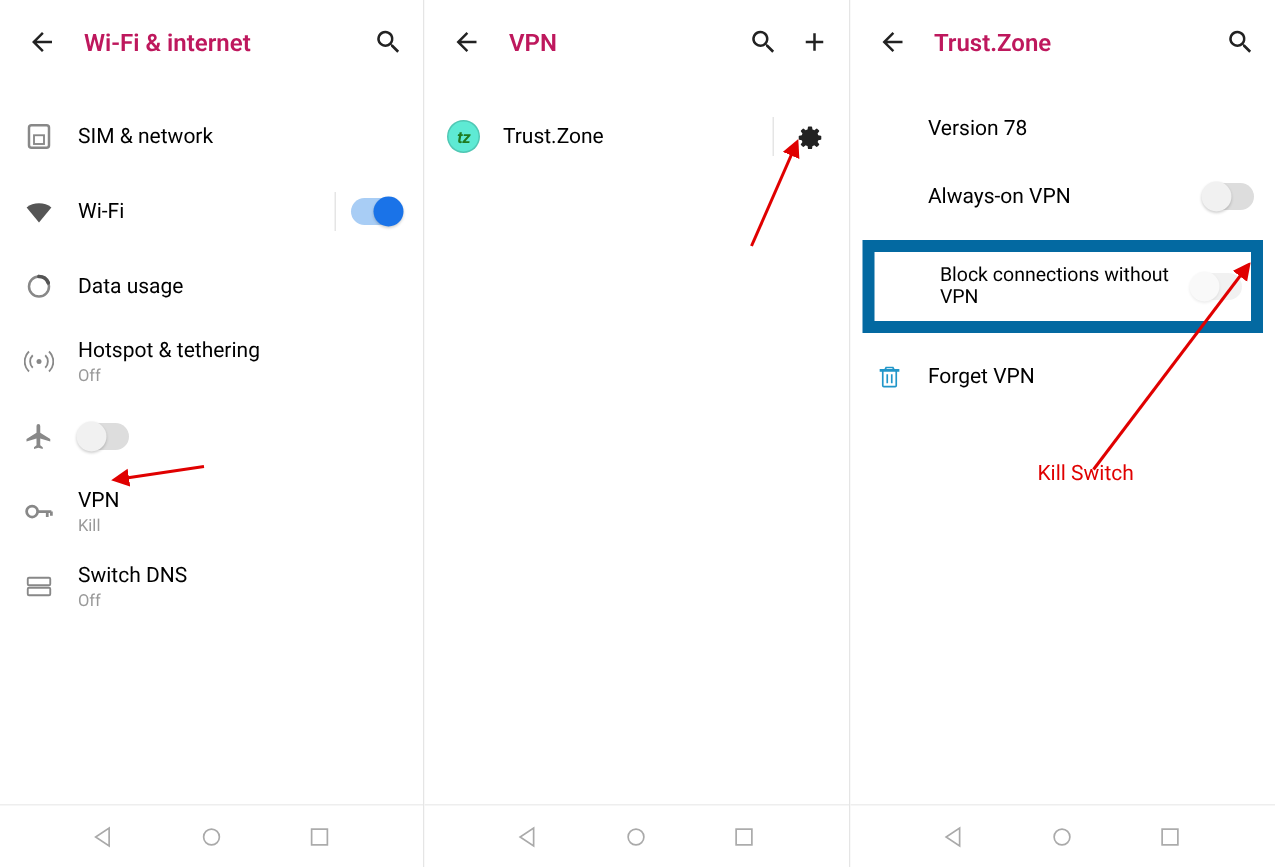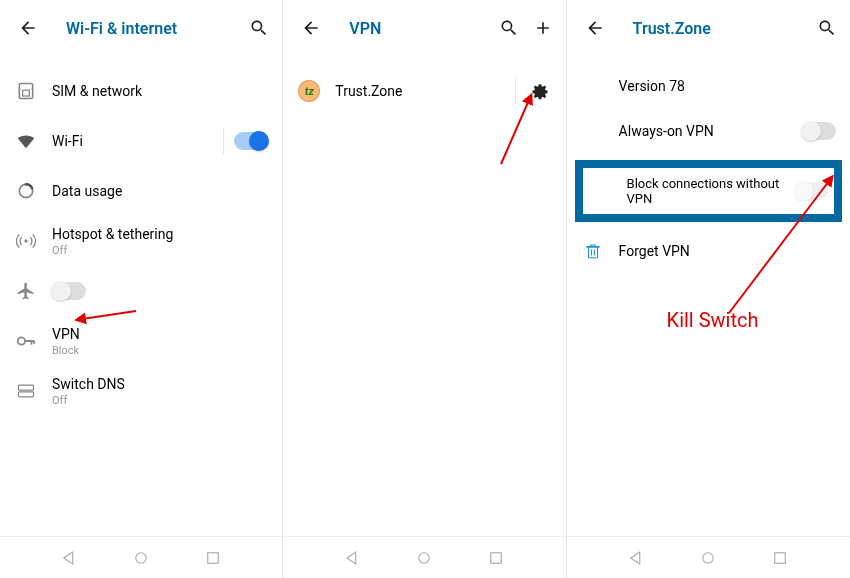--- a/index.html
+++ b/index.html
@@ -36,22 +36,22 @@
     width: 28px;
     height: 28px;
     display: flex;
     align-items: center;
     justify-content: center;
     cursor: pointer;
   }
   .header-title {
     font-weight: 600;
     font-size: 16px;
-    margin-left: 24px;
-    color: #0369a1;
+    margin-left: 14px;
+    color: #be185d;
     flex: 1;
   }
   .header-icon {
     width: 34px;
     height: 34px;
     display: flex;
     align-items: center;
     justify-content: center;
     cursor: pointer;
     color: #222;
@@ -152,32 +152,33 @@
     color: #999;
     cursor: pointer;
   }
   .annot-arrow {
     position: absolute;
     pointer-events: none;
   }
   .annot-text {
     position: absolute;
     color: #e00000;
-    font-size: 20px;
+    font-size: 14px;
     pointer-events: none;
+    margin-left: 25px;
   }
   .red-box-row {
     border: 8px solid #0369a1;
     margin: 4px 8px;
     padding: 8px 6px 8px 6px;
     min-height: 40px;
   }
   .tz-badge {
     width: 22px; height: 22px; border-radius: 50%;
-    background: #fdba74;
+    background: #5eead4;
     display: flex; align-items: center; justify-content: center;
     font-size: 11px; font-weight: bold; font-style: italic; color: #1f7a1f;
     border: 1px solid rgba(0,0,0,0.15);
   }
 </style>
 </head>
 <body>
 
 <div class="container">
 
@@ -262,21 +263,21 @@
 
       <div class="row">
         <div class="row-icon">
           <svg width="22" height="22" viewBox="0 0 24 24">
               <circle cx="7" cy="12" r="4" fill="none" stroke="#888" stroke-width="2"></circle>
               <path d="M11 12h10M18 12v4M21 12v3" stroke="#888" stroke-width="2" fill="none"></path>
             </svg>
         </div>
         <div class="row-text">
           <div class="row-title">VPN</div>
-          <div class="row-sub">Block</div>
+          <div class="row-sub">Kill</div>
         </div>
       </div>
 
       <div class="row">
         <div class="row-icon">
           <svg width="20" height="20" viewBox="0 0 24 24">
               <rect x="3" y="5" width="18" height="6" rx="1" fill="none" stroke="#888" stroke-width="1.5"></rect>
               <rect x="3" y="13" width="18" height="6" rx="1" fill="none" stroke="#888" stroke-width="1.5"></rect>
             </svg>
         </div>

